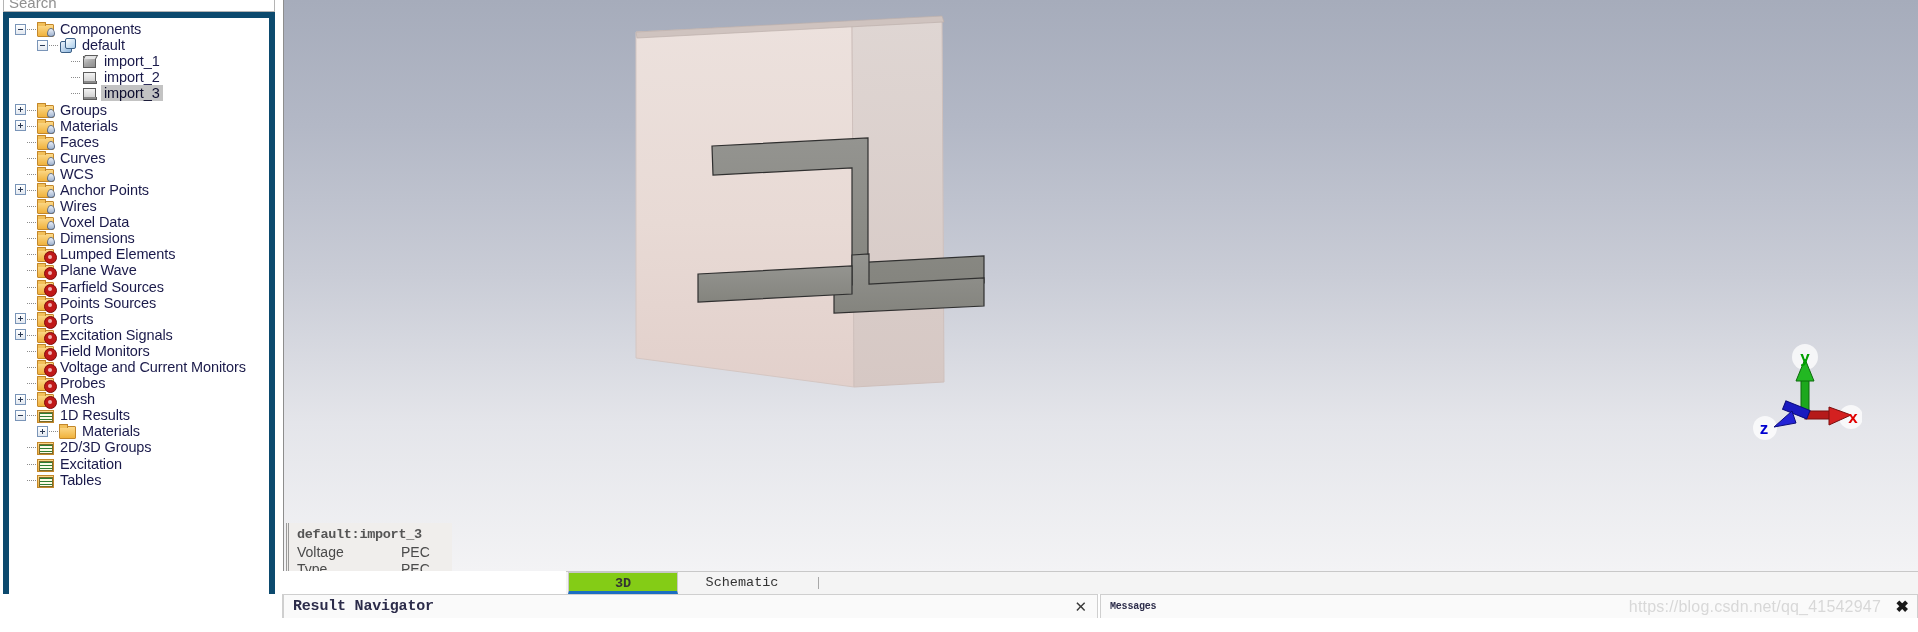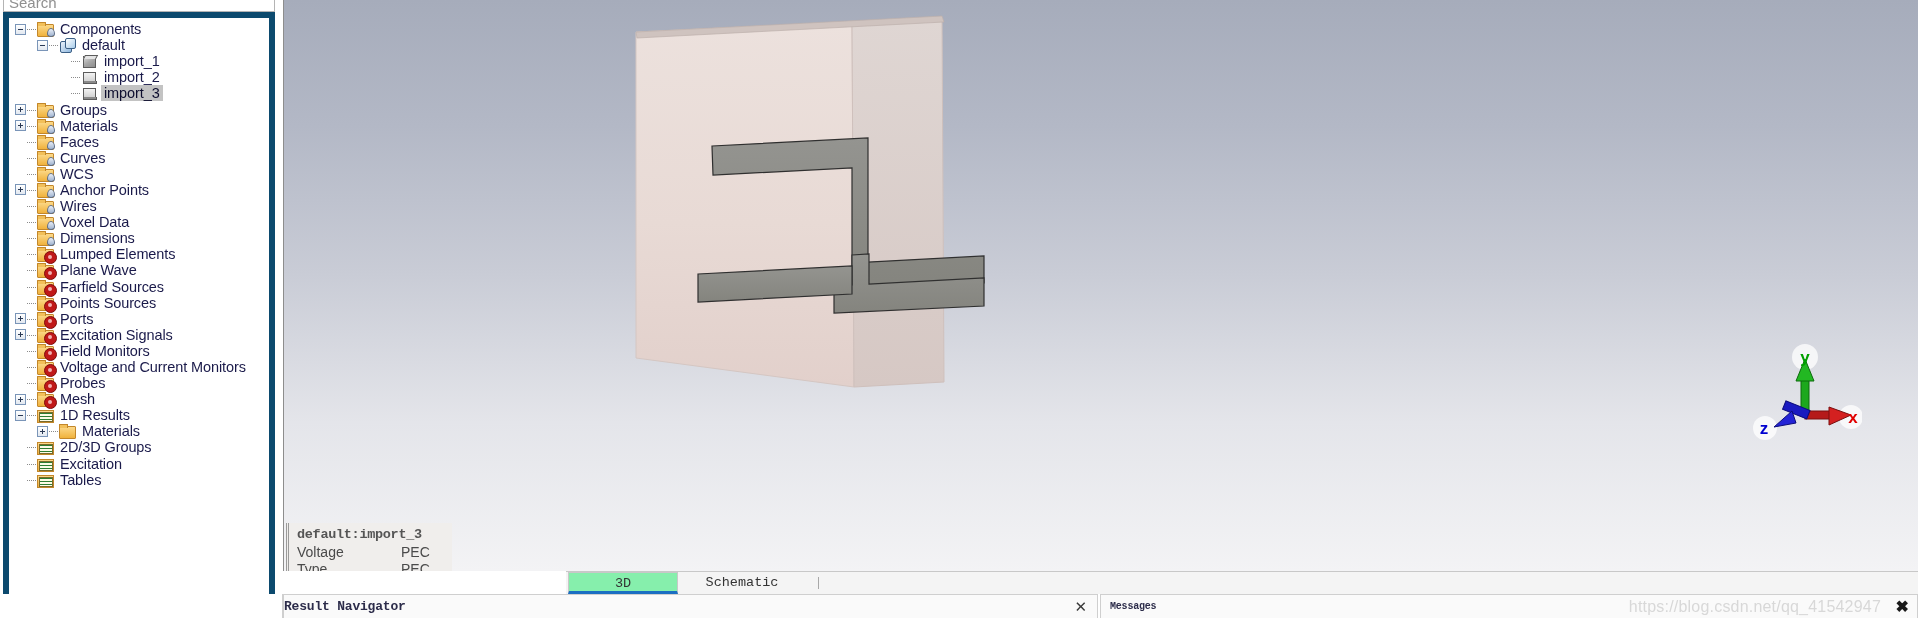--- a/index.html
+++ b/index.html
@@ -157,38 +157,38 @@
   #tabstrip {
     position: absolute; left: 283px; top: 571px; width: 1635px; height: 23px;
     background: #f4f4f4; border-top: 1px solid #c8c8c8;
     display:flex; align-items: flex-end;
   }
   .vtab {
     height: 22px; line-height: 21px; text-align:center;
     font-family: "Liberation Mono", monospace; font-size: 13.5px; color:#333;
     background: #ffffff; border: 1px solid #c8c8c8; border-bottom: none;
   }
-  .vtab.active { border-bottom: 3px solid #1b6ec2; background:#86efac; }
+  .vtab.active { border-bottom: 3px solid #1b6ec2; background:#84cc16;font-weight:bold; }
   #tab-3d { width: 110px; margin-left: 2px; }
   #tab-schem { width: 128px; background:#f4f4f4; border:none; }
   .tabsep { width:1px; height:12px; background:#a8a8a8; margin: 0 0 5px 12px; }
 
   
   #bottom-bar {
     position: absolute; left: 0; top: 594px; width: 1918px; height: 38px;
     background: #ffffff;
   }
   #resnav-panel {
     position:absolute; left: 283px; top: 0; width: 815px; height: 24px;
     background: #fafafa; border: 1px solid #cfcfcf; border-bottom:none;
     display:flex; align-items:center;
   }
   #resnav-title {
     font-family: "Liberation Mono", monospace; font-weight:bold;
-    font-size: 13px; color: #2c2c4a; letter-spacing:-0.2px;
+    font-size: 15px; color: #2c2c4a; padding-left: 9px; letter-spacing:-0.2px;
   }
   #resnav-close {
     margin-left:auto; margin-right: 10px; font-size: 15px; color:#3a3a3a;
     line-height:10px; cursor:pointer;
   }
   #msg-panel {
     position:absolute; left: 1100px; top: 0; width: 818px; height: 24px;
     background: #fafafa; border: 1px solid #cfcfcf; border-bottom:none;
     display:flex; align-items:center;
   }

